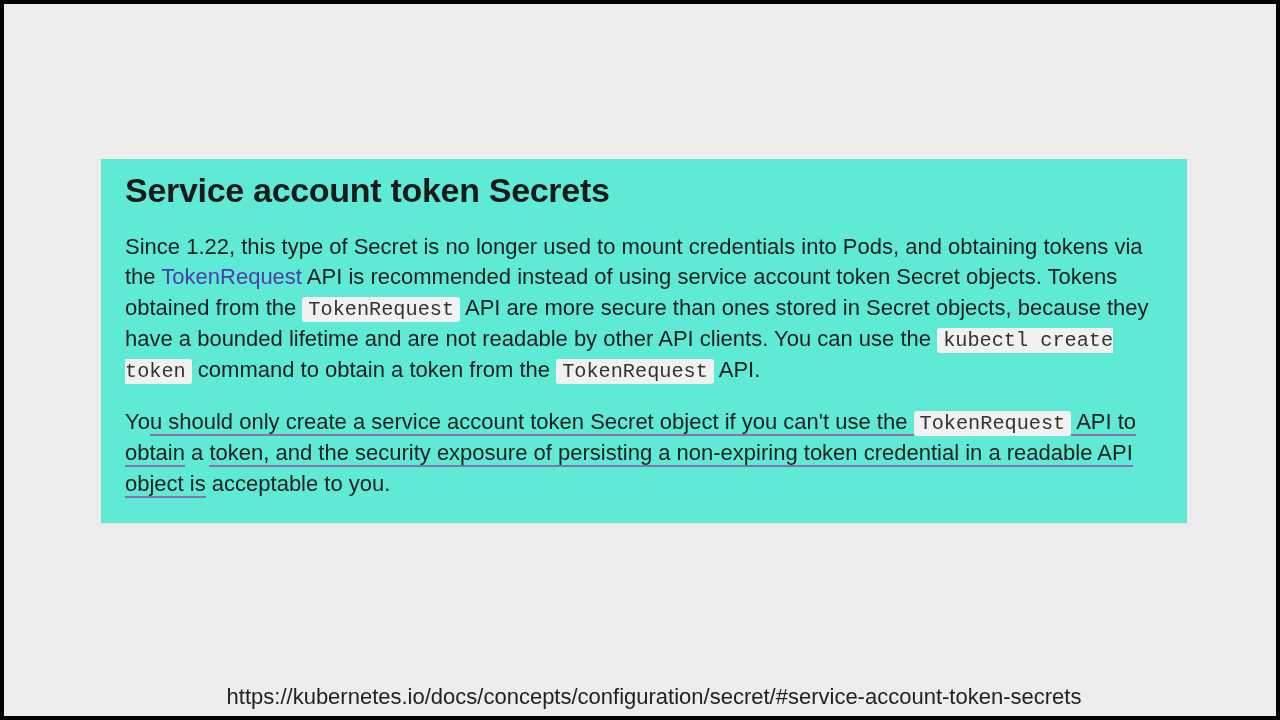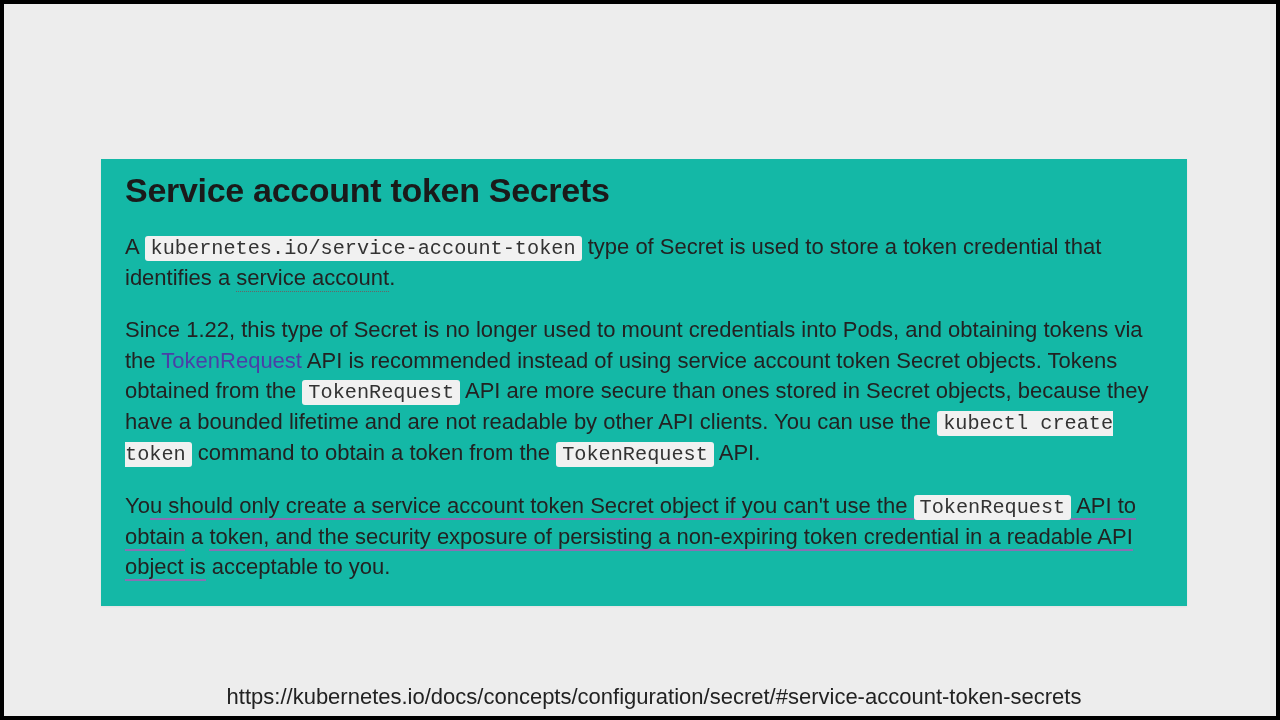--- a/index.html
+++ b/index.html
@@ -8,21 +8,21 @@
     background: #ededed;
     border: 4px solid #000;
     font-family: -apple-system, BlinkMacSystemFont, "Segoe UI", Helvetica, Arial, sans-serif;
     position: relative;
   }
   .card {
     position: absolute;
     left: 97px;
     top: 155px;
     width: 1086px;
-    background: #14b8a6;
+    background: #5eead4;
     padding: 12px 24px 24px 24px;
     box-shadow: 0 1px 2px rgba(0,0,0,0.05);
   }
   h1 {
     font-size: 34px;
     font-weight: 600;
     color: #1a1a1a;
     margin-bottom: 22px;
     letter-spacing: -0.3px;
   }
@@ -63,23 +63,20 @@
     color: #222;
     padding-left: 28px;
   }
 </style>
 </head>
 <body>
 
 <div class="card">
   <h1>Service account token Secrets</h1>
 
-  <p>
-    <span>A </span><code>kubernetes.io/service-account-token</code><span> type of Secret is used to store a token credential that identifies a </span><span class="dotted">service account</span><span>.</span>
-  </p>
 
   <p>
     <span>Since 1.22, this type of Secret is no longer used to mount credentials into Pods, and obtaining tokens via the </span><a class="link">TokenRequest</a><span> API is recommended instead of using service account token Secret objects. Tokens obtained from the </span><code>TokenRequest</code><span> API are more secure than ones stored in Secret objects, because they have a bounded lifetime and are not readable by other API clients. You can use the </span><code>kubectl create token</code><span> command to obtain a token from the </span><code>TokenRequest</code><span> API.</span>
   </p>
 
   <p>
     <span>Yo</span><span class="underline-purple">u should only create a service account token Secret object if you can't use the </span><code>TokenRequest</code><span class="underline-purple"> API to obtain</span><span> a </span><span class="underline-purple">token, and the security exposure of persisting a non-expiring token credential in a readable API object is</span><span> acceptable to you.</span>
   </p>
 </div>
 

